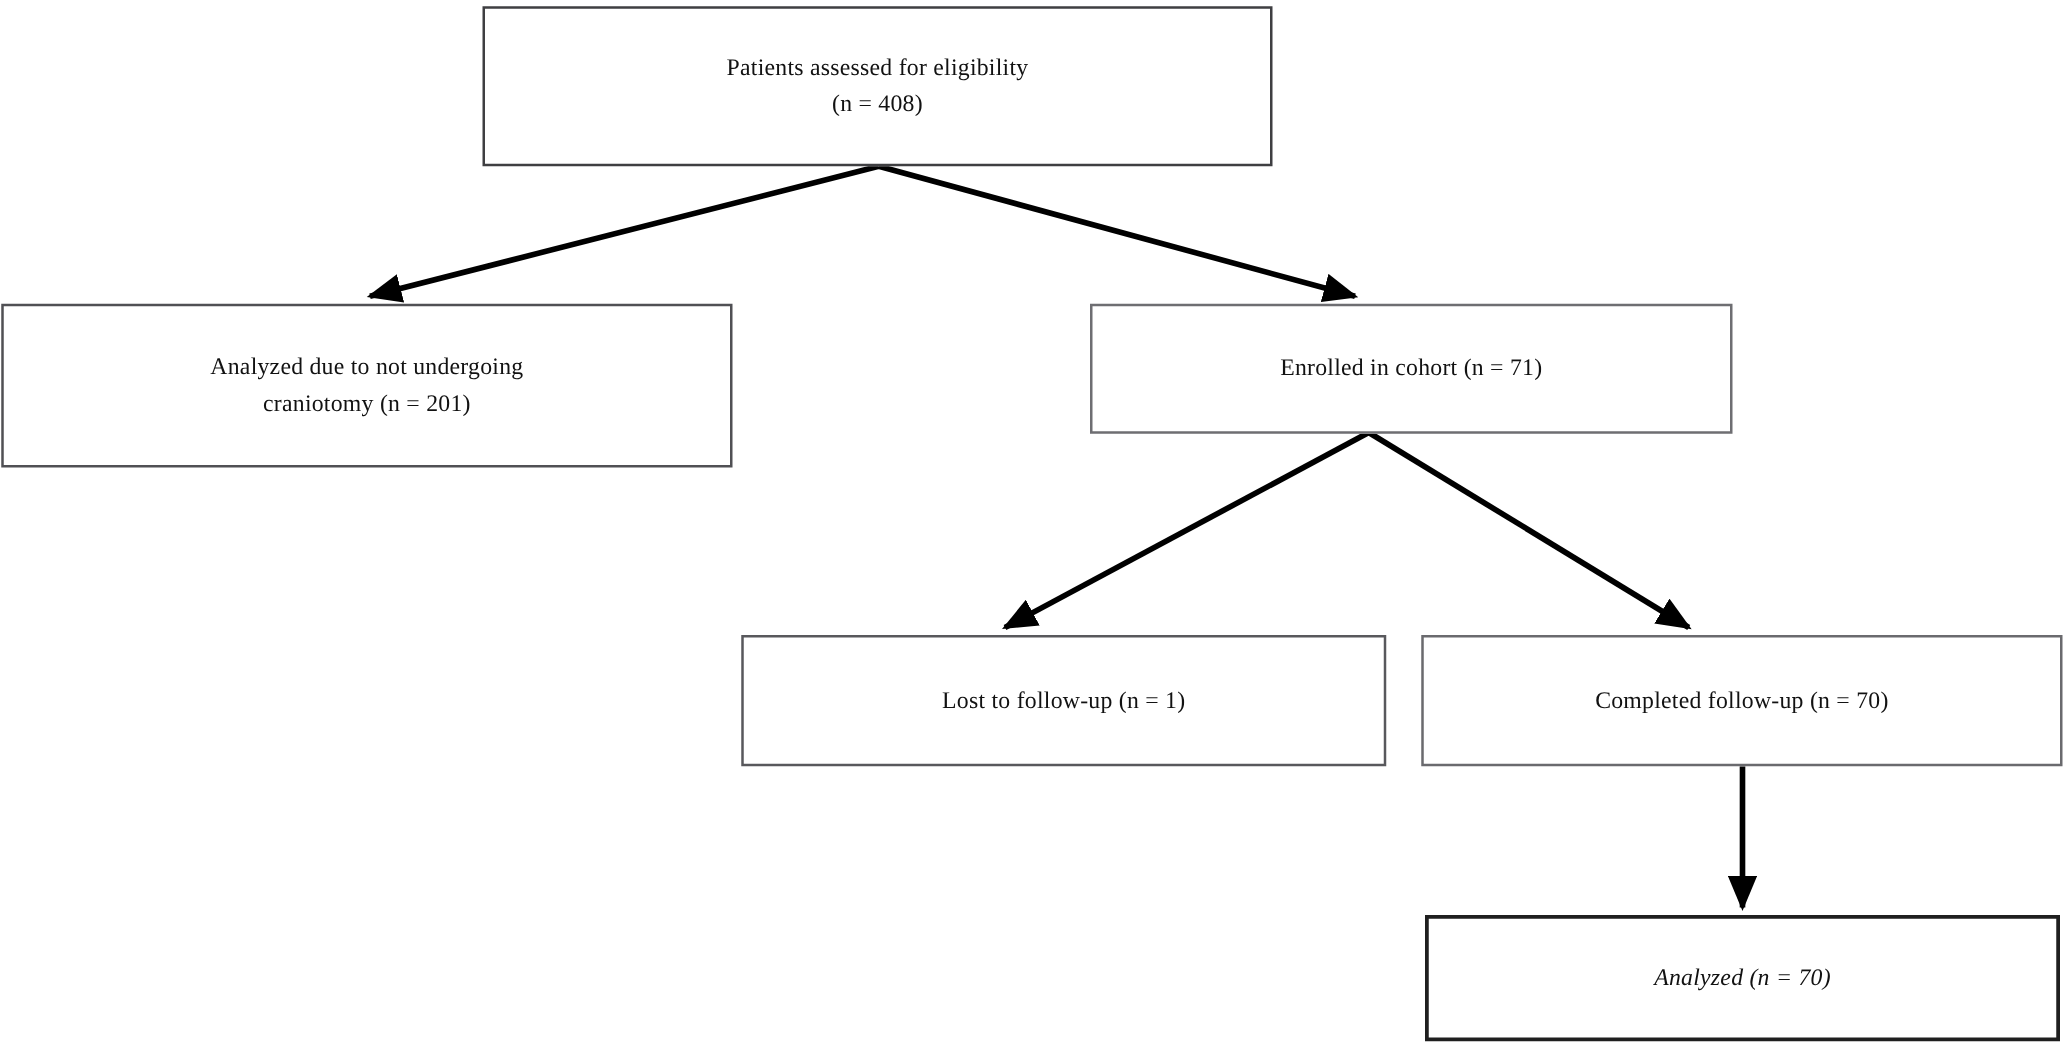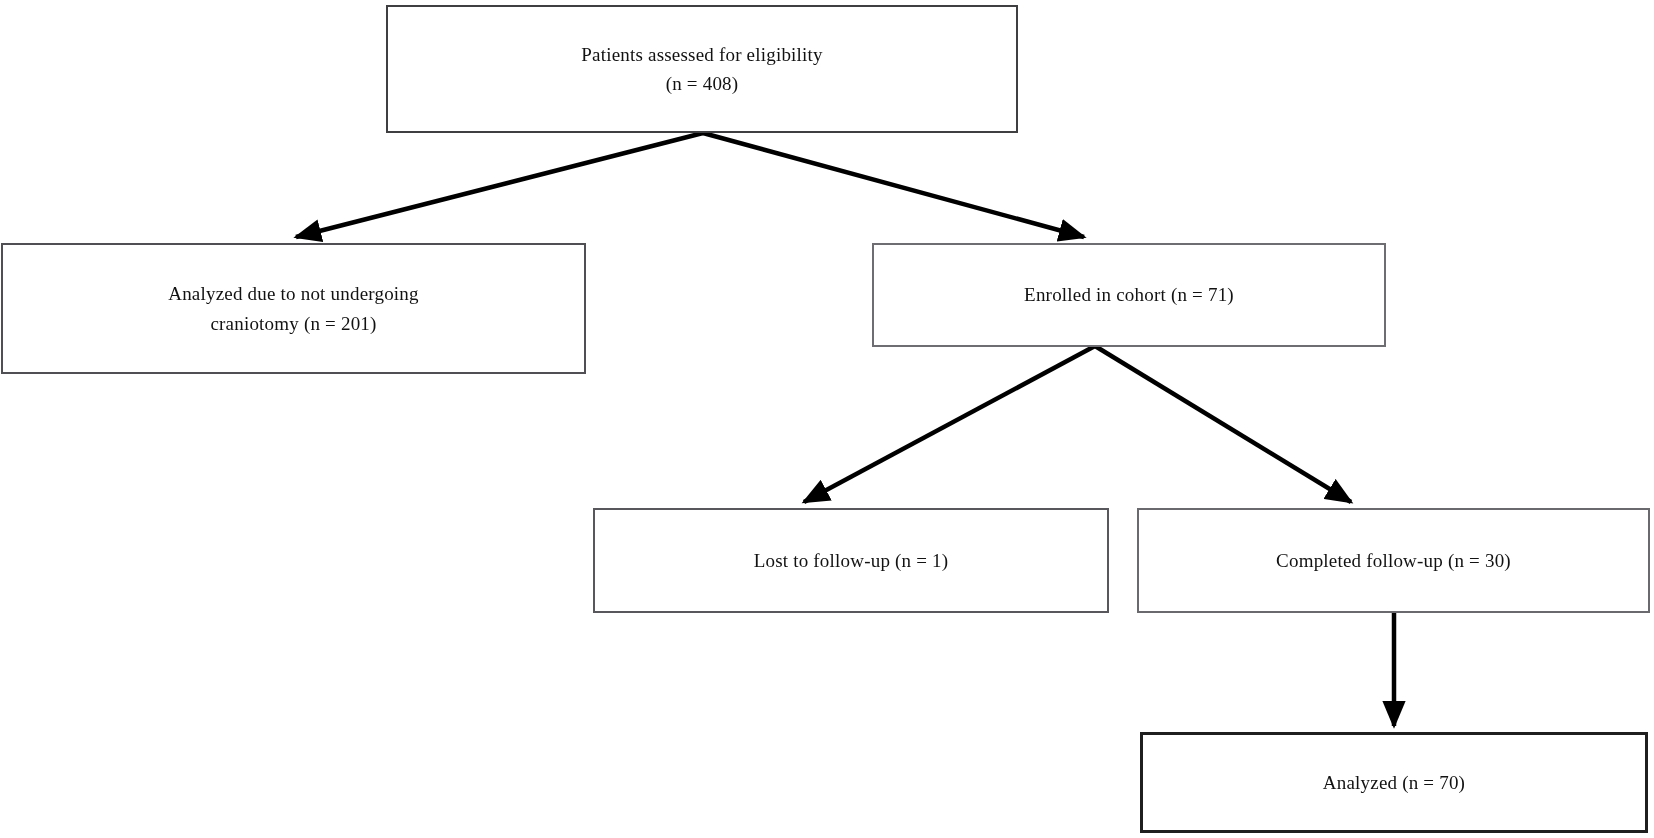--- a/index.html
+++ b/index.html
@@ -36,21 +36,21 @@
     line-height: 1.55;
     letter-spacing: 0.2px;
   }
   .box span { display: block; white-space: nowrap; }
 
   .box-eligibility { left: 386px;  top: 5px;   width: 632px; height: 128px; border: 2px solid #3f3f42; }
   .box-excluded    { left: 1px;    top: 243px; width: 585px; height: 131px; border: 2px solid #505054; }
   .box-enrolled    { left: 872px;  top: 243px; width: 514px; height: 104px; border: 2px solid #6e6e72; }
   .box-lost        { left: 558px;  top: 508px; width: 516px; height: 105px; border: 2px solid #58585c; margin-left: 35px; }
   .box-completed   { left: 1137px; top: 508px; width: 513px; height: 105px; border: 2px solid #6a6a6e; }
-  .box-analyzed    { left: 1140px; top: 732px; width: 508px; height: 101px; border: 3px solid #1f1f1f; }
+  .box-analyzed    { left: 1140px; top: 732px; width: 508px; height: 101px; border: 3px solid #1f1f1f; font-style: italic; }
 </style>
 </head>
 <body>
 
 <div id="canvas">
 
   <svg id="arrow-layer" viewBox="0 0 1654 838" xmlns="http://www.w3.org/2000/svg">
     <defs>
       <marker id="ah" markerWidth="6.4" markerHeight="5.2" refX="5.6" refY="2.6" orient="auto" markerUnits="strokeWidth">
         <path d="M0,0 L6.2,2.6 L0,5.2 z" fill="#000000"></path>
@@ -75,20 +75,20 @@
 
   <div class="box box-enrolled">
     <span>Enrolled in cohort (n = 71)</span>
   </div>
 
   <div class="box box-lost">
     <span>Lost to follow-up (n = 1)</span>
   </div>
 
   <div class="box box-completed">
-    <span>Completed follow-up (n = 30)</span>
+    <span>Completed follow-up (n = 70)</span>
   </div>
 
   <div class="box box-analyzed">
     <span>Analyzed (n = 70)</span>
   </div>
 
 </div>
 
 </body></html>

